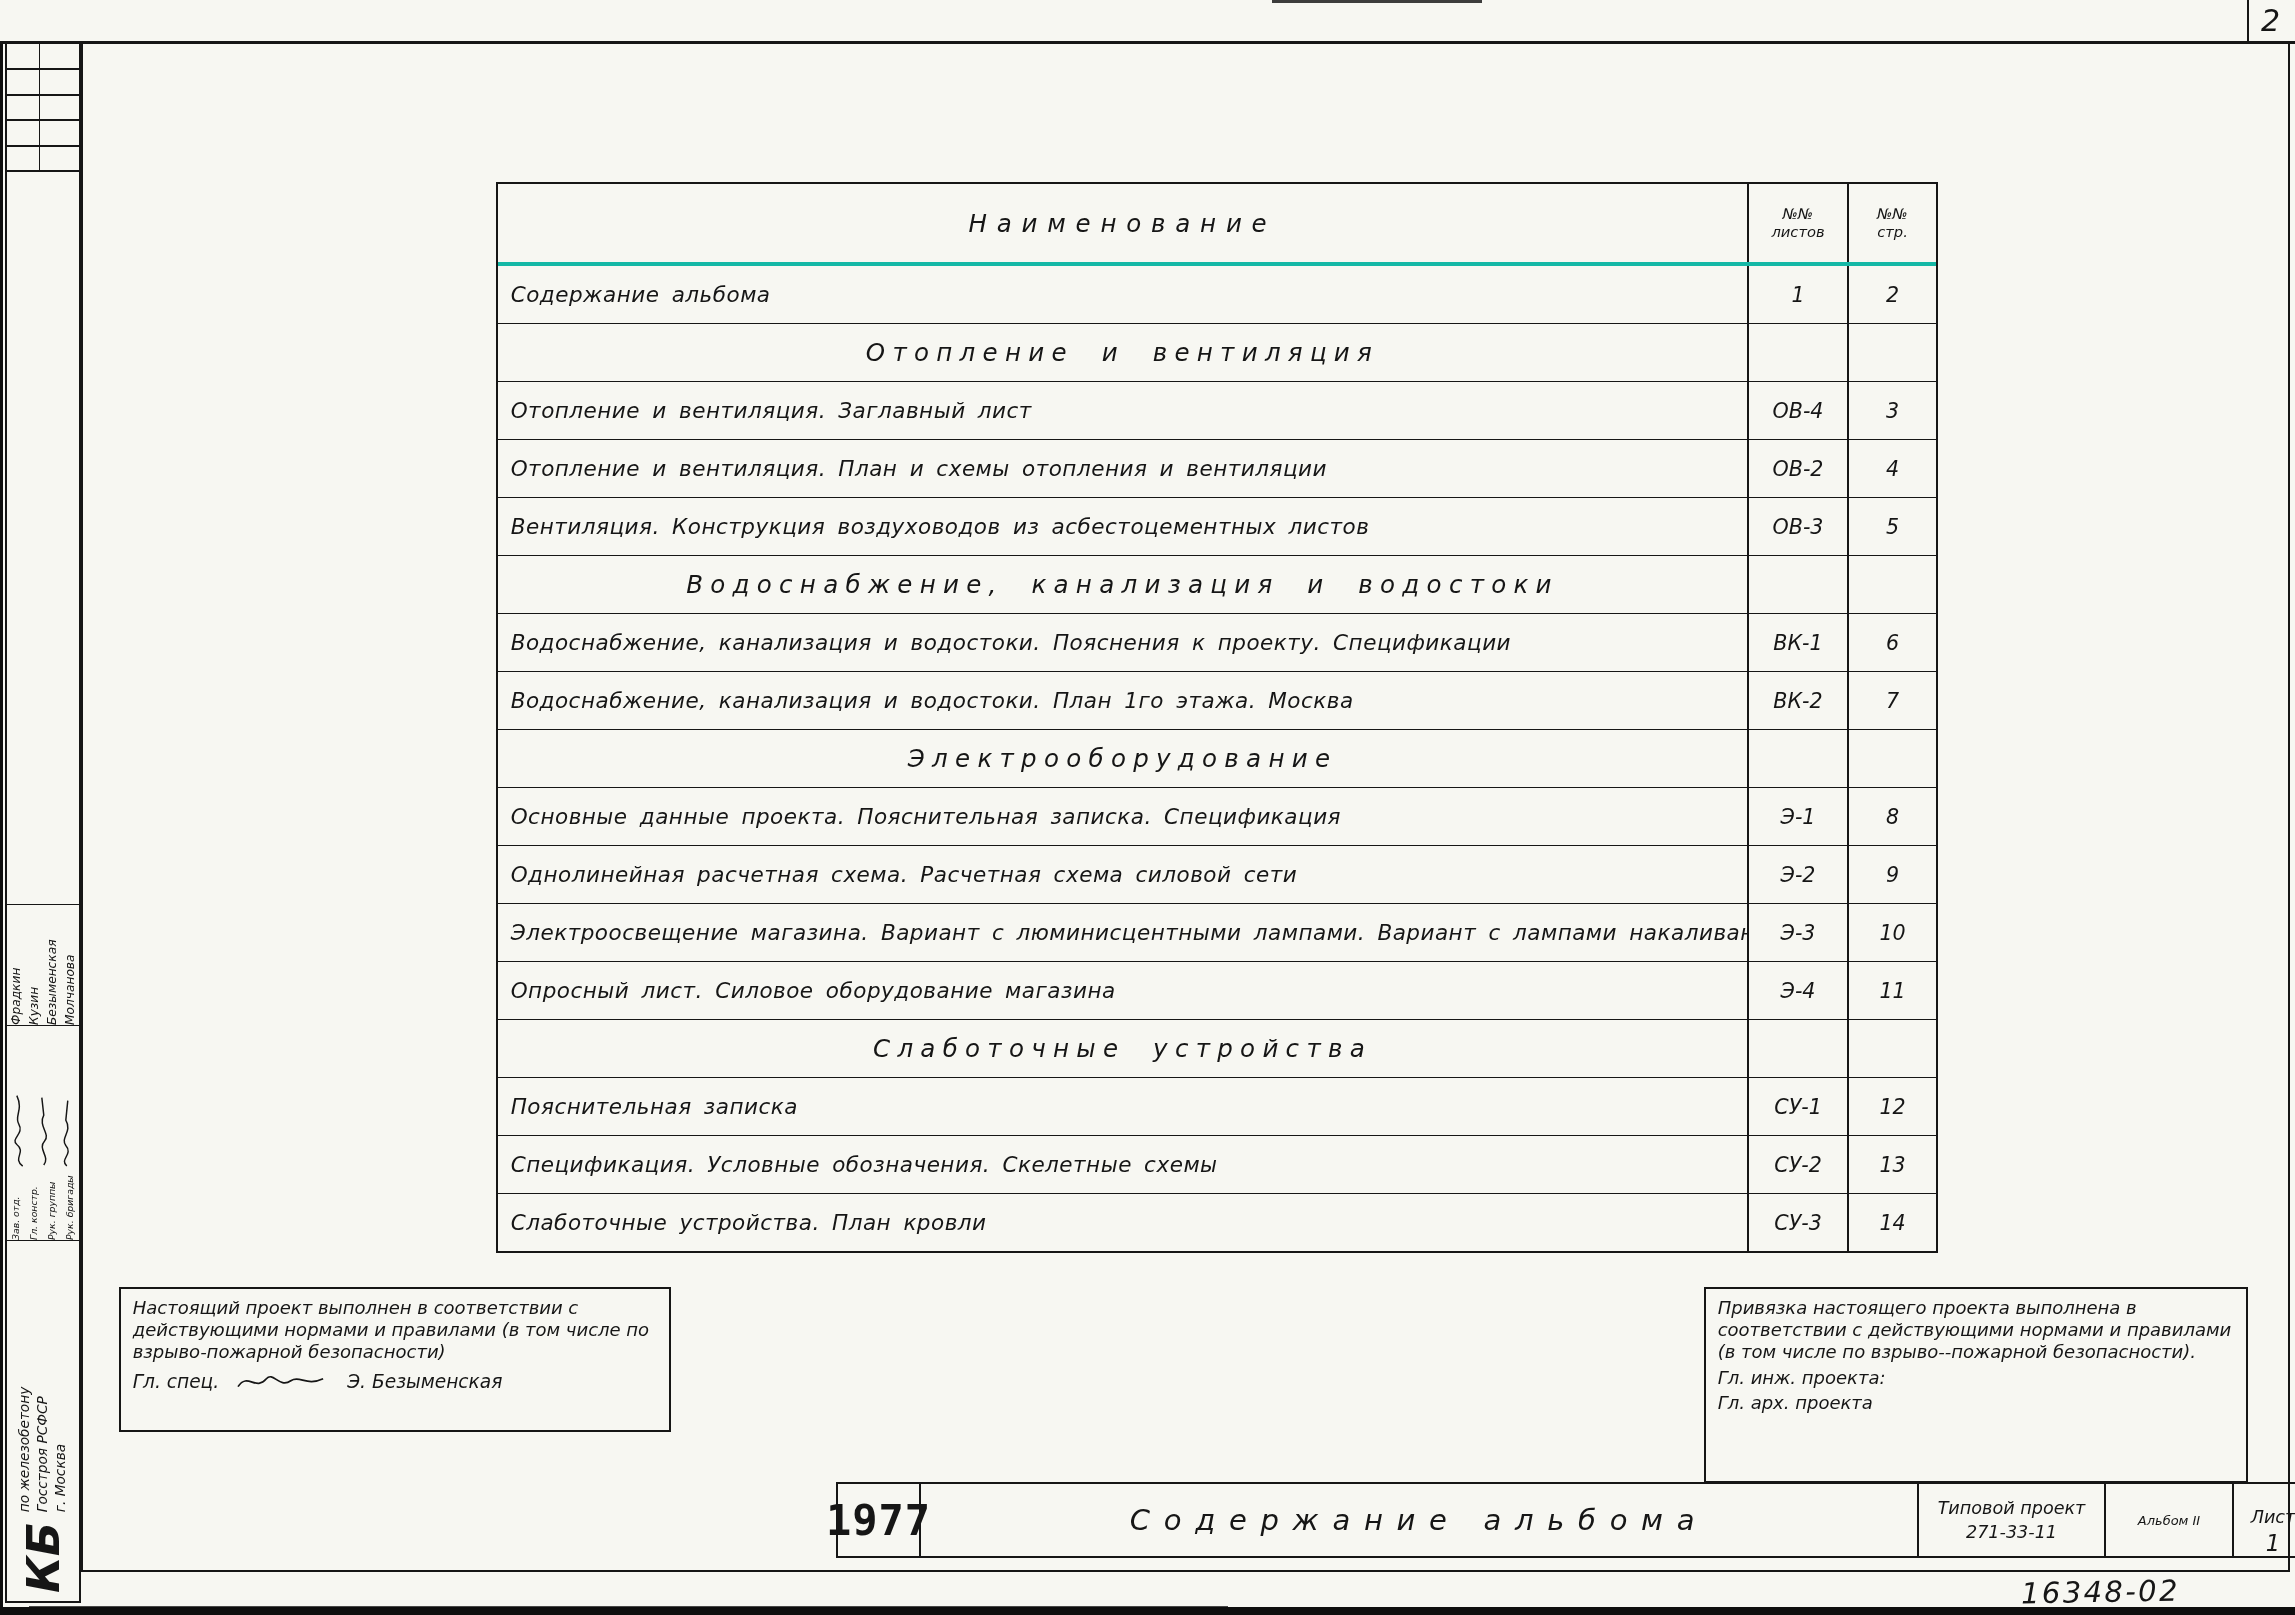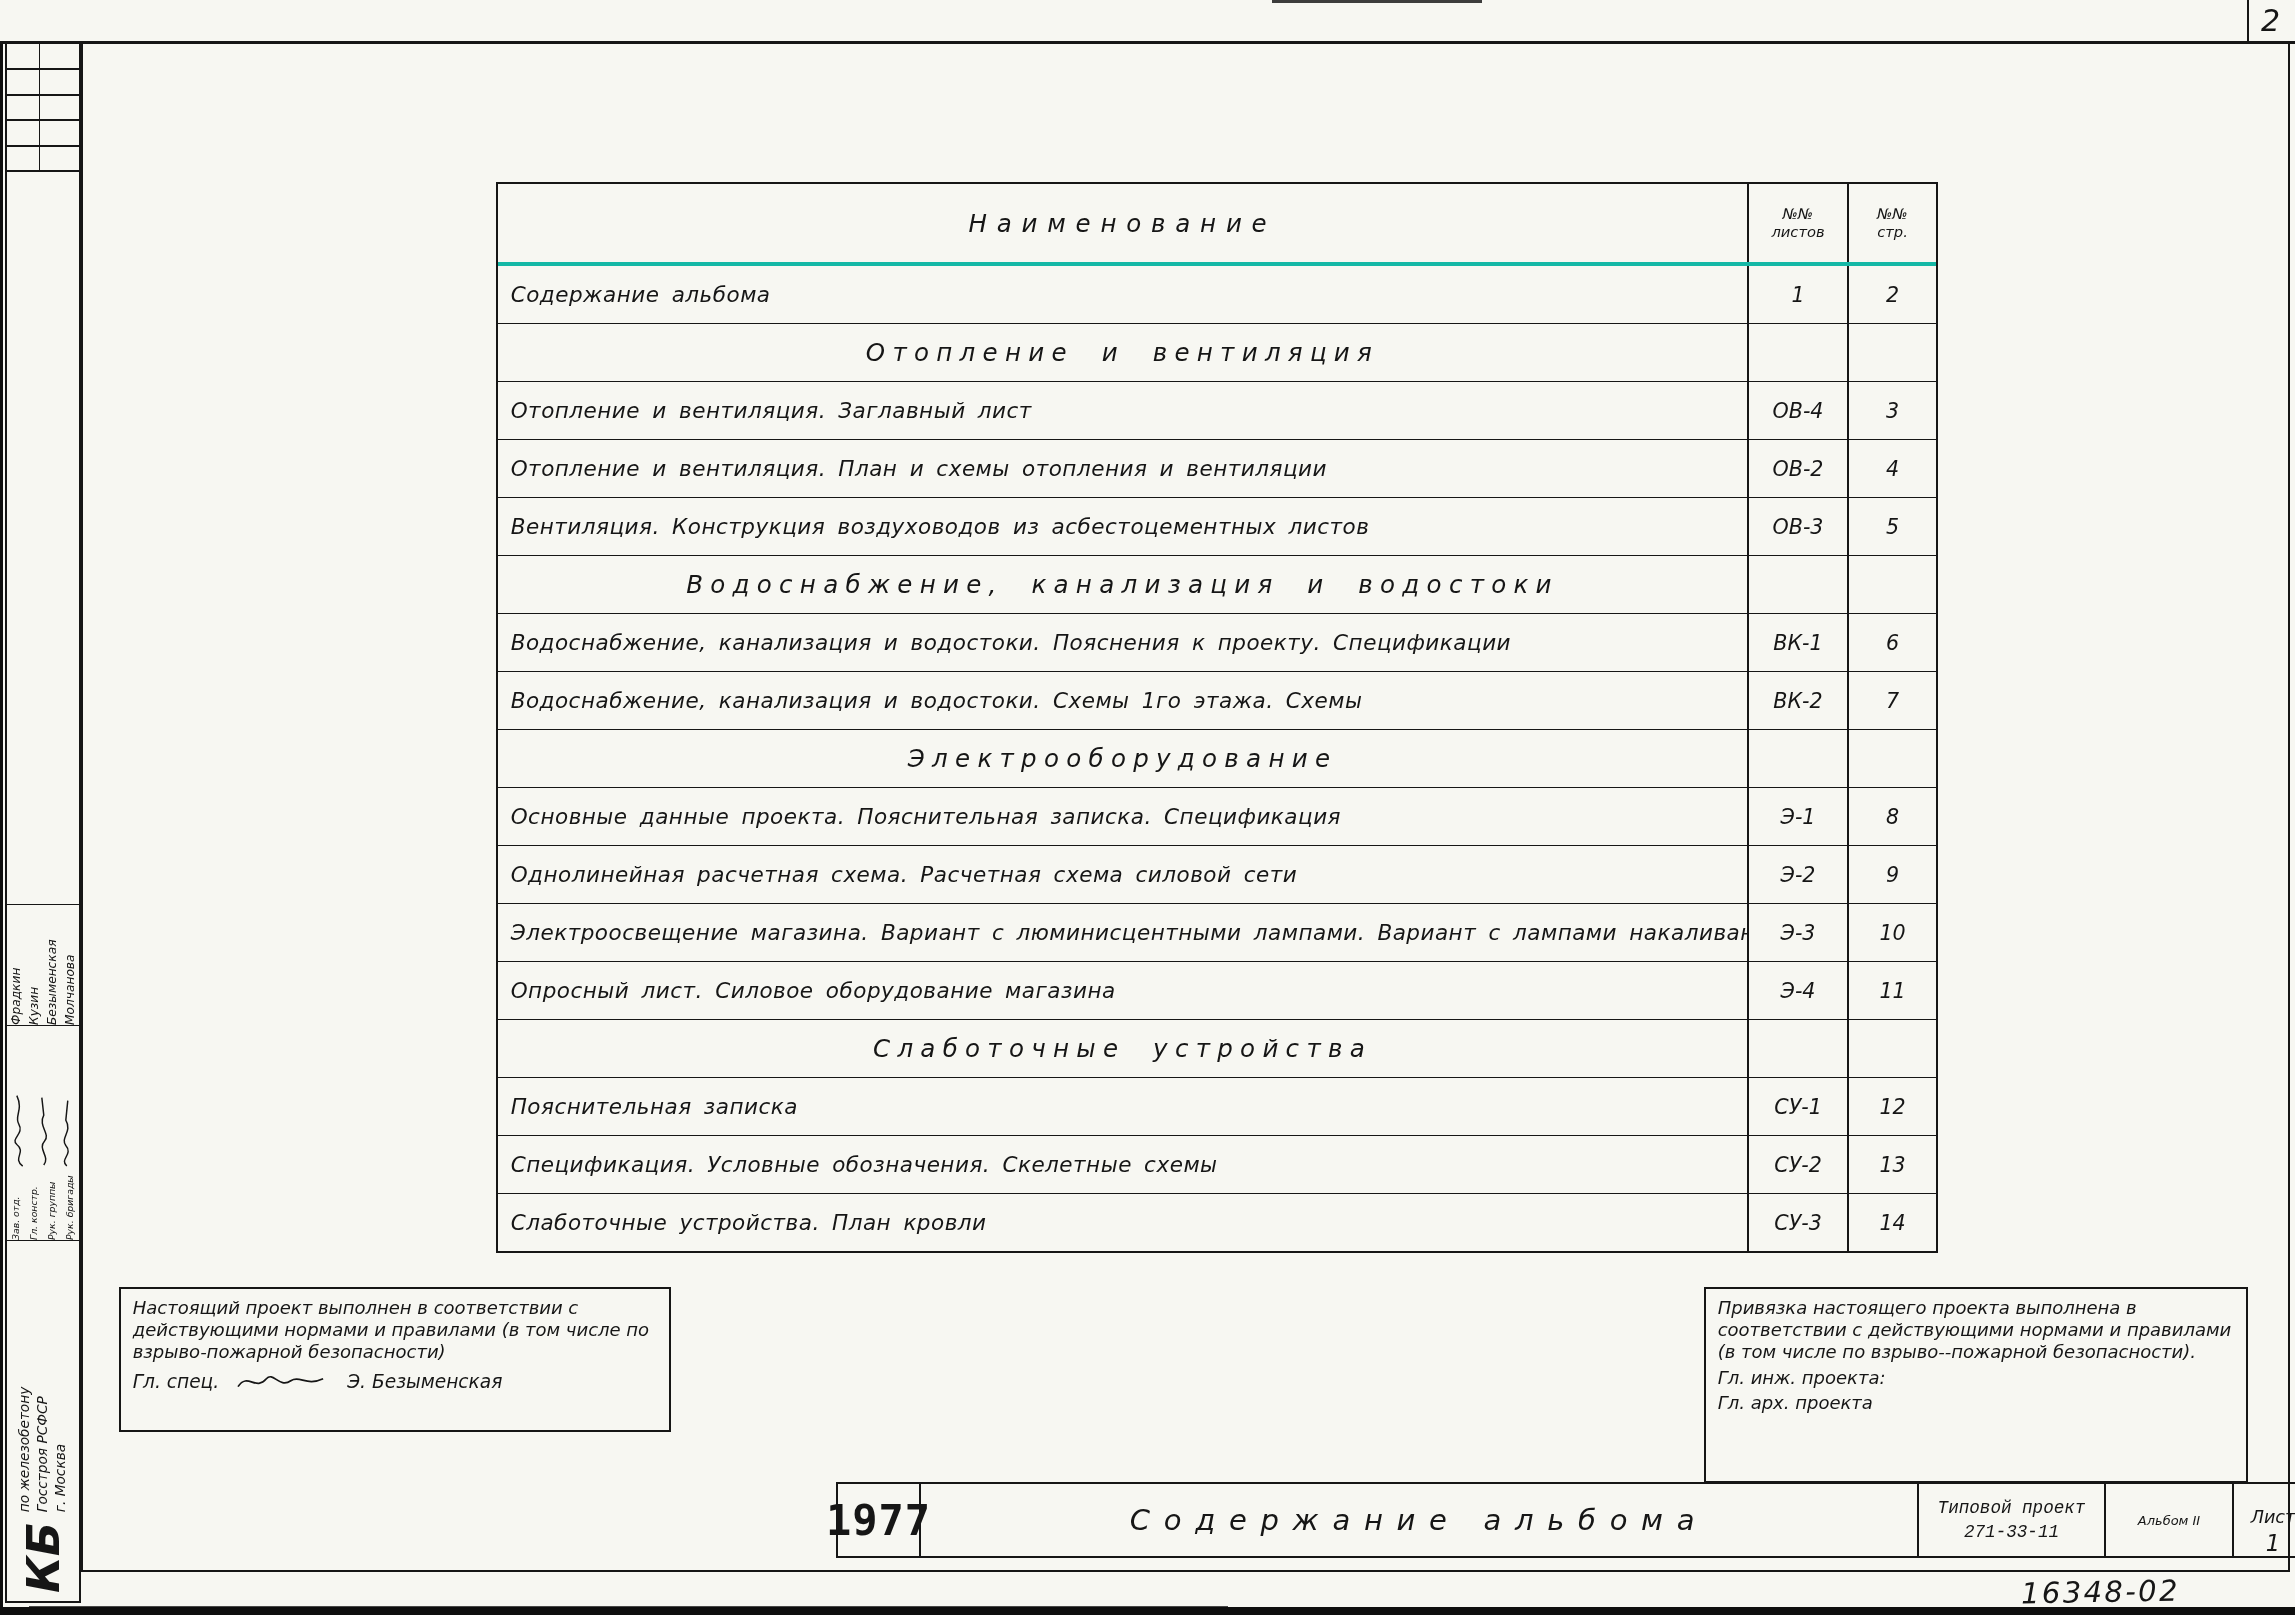--- a/index.html
+++ b/index.html
@@ -76,21 +76,21 @@
   .sig-row{display:flex;align-items:flex-end;gap:15px;margin-top:5.9px;font-size:18.6px;}
   .note-line{margin-top:2.9px;}
   
   .tblock{
     position:absolute;left:836px;top:1482px;width:1478px;height:76px;
     border:2.9px solid #161616;box-sizing:border-box;display:flex;font-style:italic;
   }
   .tb-year{width:81px;display:flex;align-items:center;justify-content:center;
     font-family:"DejaVu Sans Mono",monospace;font-style:normal;font-weight:bold;font-size:42px;letter-spacing:1px;}
   .tb-title{flex:1;border-left:2.4px solid #161616;display:flex;align-items:center;justify-content:center;font-size:29px;letter-spacing:13.7px;}
-  .tb-project{width:185px;border-left:2.4px solid #161616;display:flex;flex-direction:column;align-items:center;justify-content:center;gap:4.9px;font-family:Liberation Mono, monospace;}
+  .tb-project{width:185px;border-left:2.4px solid #161616;display:flex;flex-direction:column;align-items:center;justify-content:center;gap:4.9px;}
   .tb-project .l1{font-size:17.6px;}
   .tb-project .l2{font-size:17.6px;}
   .tb-album{width:126px;border-left:2.4px solid #161616;display:flex;align-items:center;justify-content:center;font-size:13px;}
   .tb-sheet{width:78px;border-left:2.4px solid #161616;display:flex;flex-direction:column;align-items:center;justify-content:flex-end;gap:2.9px;}
   .tb-sheet .l1{font-size:17.6px;}
   .tb-sheet .l2{font-size:22.5px;}
   
   .inv{position:absolute;left:2021px;top:1575px;font-size:29px;font-style:italic;letter-spacing:2.4px;transform:rotate(-1deg);}
   svg.squiggle{display:block;}
 </style>
@@ -205,21 +205,21 @@
           <div class="c-name">Водоснабжение, канализация и водостоки</div>
           <div class="c-sheet"></div>
           <div class="c-page"></div>
         </div>
         <div class="trow">
           <div class="c-name">Водоснабжение, канализация и водостоки.  Пояснения к проекту.  Спецификации</div>
           <div class="c-sheet">ВК-1</div>
           <div class="c-page">6</div>
         </div>
         <div class="trow">
-          <div class="c-name">Водоснабжение, канализация и водостоки.  Схемы 1го этажа.  Схемы</div>
+          <div class="c-name">Водоснабжение, канализация и водостоки.  План 1го этажа.  Москва</div>
           <div class="c-sheet">ВК-2</div>
           <div class="c-page">7</div>
         </div>
         <div class="trow section">
           <div class="c-name">Электрооборудование</div>
           <div class="c-sheet"></div>
           <div class="c-page"></div>
         </div>
         <div class="trow">
           <div class="c-name">Основные данные проекта.  Пояснительная записка.  Спецификация</div>

